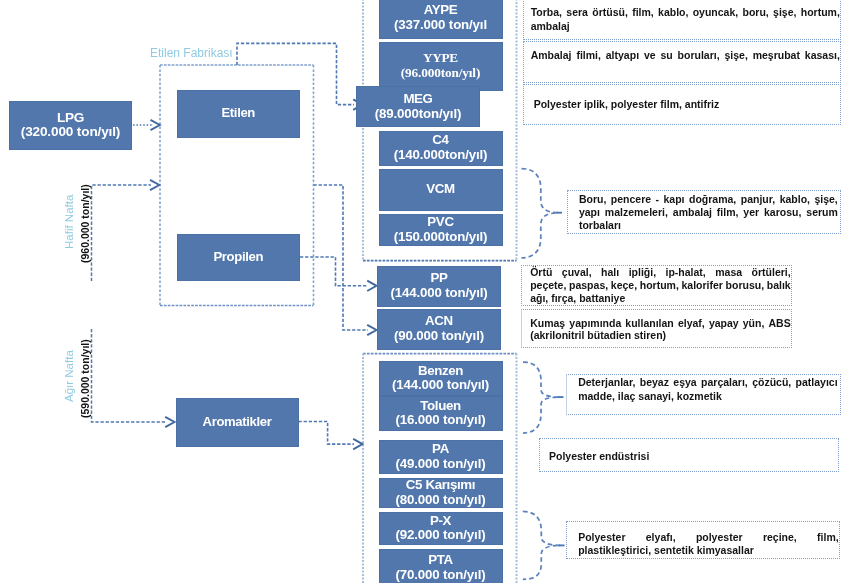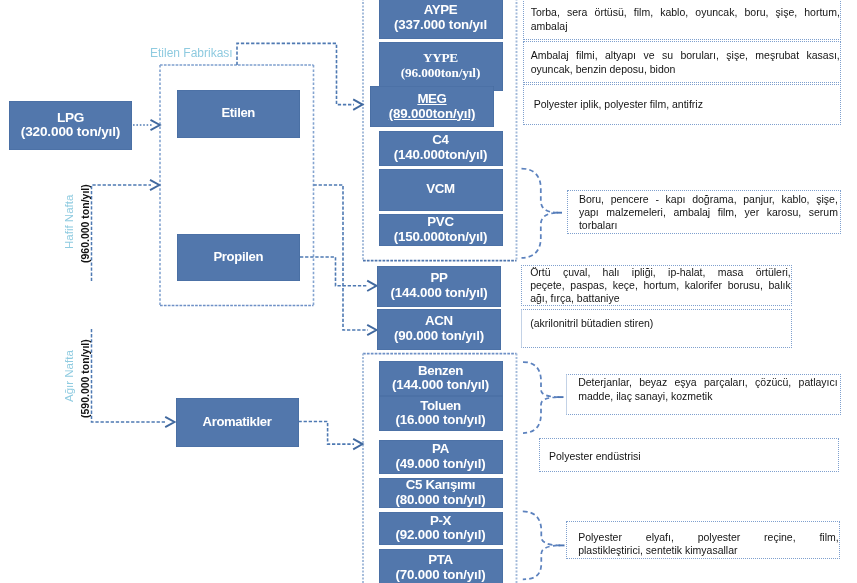--- a/index.html
+++ b/index.html
@@ -8,21 +8,21 @@
        -webkit-font-smoothing:antialiased;}
   #root{position:absolute;left:0;top:0;width:857px;height:583px;}
   .bx{position:absolute;background:#5277AC;color:#fff;font-weight:bold;
       box-shadow:inset 0 0 0 0.6px #466C9F;
       display:flex;flex-direction:column;align-items:center;justify-content:center;
       text-align:center;line-height:14.6px;font-size:13.3px;letter-spacing:-0.15px;}
   .bx .l2{display:block;}
   .bx > span:first-child{letter-spacing:-0.35px;}
   .feed{font-size:13.6px;}
   .inter{font-size:13.1px;}
-  .desc{position:absolute;color:#141414;font-size:10.5px;font-weight:normal;
+  .desc{position:absolute;color:#141414;font-size:10.5px;font-weight:bold;
         box-sizing:border-box;border:1px dotted #7FA0CE;}
   .desc .ln{display:block;white-space:nowrap;line-height:var(--lh,14px);}
   .desc .ln.j{display:flex;justify-content:space-between;white-space:normal;}
   .desc .ln.j > i{font-style:normal;}
   .vlabel{position:absolute;transform-origin:0 0;white-space:nowrap;
           transform:rotate(-90deg);line-height:12px;}
   .vn{color:#8FCBE0;font-size:11.5px;}
   .va{color:#121212;font-size:10.5px;font-weight:bold;}
   svg.layer{position:absolute;left:0;top:0;width:857px;height:583px;}
   .plantlabel{position:absolute;color:#8FCBE0;font-size:12px;white-space:nowrap;line-height:12px;}
@@ -129,21 +129,21 @@
 
 <div id="products">
       <div class="bx" style="left: 378.5px; top: -3px; width: 124px; height: 41.5px;">
         <span>AYPE</span>
         <span class="l2">(337.000 ton/yıl</span>
       </div>
       <div class="bx" style="left: 378.5px; top: 41.5px; width: 124px; height: 49px; font-family: Liberation Serif, serif;">
         <span>YYPE</span>
         <span class="l2">(96.000ton/yıl)</span>
       </div>
-      <div class="bx" style="left: 370px; top: 86px; width: 124px; height: 41px; text-decoration: underline;">
+      <div class="bx" style="left: 356px; top: 86px; width: 124px; height: 41px;">
         <span>MEG</span>
         <span class="l2">(89.000ton/yıl)</span>
       </div>
       <div class="bx" style="left: 378.5px; top: 130.5px; width: 124px; height: 35px;">
         <span>C4</span>
         <span class="l2">(140.000ton/yıl)</span>
       </div>
       <div class="bx" style="left: 378.5px; top: 168.5px; width: 124px; height: 42px;">
         <span>VCM</span>
       </div>
@@ -205,21 +205,20 @@
           <i>Ambalaj</i>
           <i>filmi,</i>
           <i>altyapı</i>
           <i>ve</i>
           <i>su</i>
           <i>boruları,</i>
           <i>şişe,</i>
           <i>meşrubat</i>
           <i>kasası,</i>
         </span>
-        <span class="ln">oyuncak, benzin deposu, bidon</span>
       </div>
       <div class="desc" style="left: 522.7px; top: 83.9px; width: 318.2px; height: 41.6px; padding-left: 10px; padding-top: 12px; padding-right: 0px; --lh: 14px;">
         <span class="ln">Polyester iplik, polyester film, antifriz</span>
       </div>
       <div class="desc" style="left: 566.9px; top: 190.2px; width: 274px; height: 44.3px; padding-left: 11px; padding-top: 2px; padding-right: 2px; --lh: 13px;">
         <span class="ln j">
           <i>Boru,</i>
           <i>pencere</i>
           <i>-</i>
           <i>kapı</i>
@@ -254,20 +253,29 @@
           <i>paspas,</i>
           <i>keçe,</i>
           <i>hortum,</i>
           <i>kalorifer</i>
           <i>borusu,</i>
           <i>balık</i>
         </span>
         <span class="ln">ağı, fırça, battaniye</span>
       </div>
       <div class="desc" style="left: 521.2px; top: 308.9px; width: 270.5px; height: 39.6px; padding-left: 8px; padding-top: 7px; padding-right: 0px; border-left: 1px solid rgb(195, 210, 230); --lh: 12.6px;">
+        <span class="ln j">
+          <i>Kumaş</i>
+          <i>yapımında</i>
+          <i>kullanılan</i>
+          <i>elyaf,</i>
+          <i>yapay</i>
+          <i>yün,</i>
+          <i>ABS</i>
+        </span>
         <span class="ln">(akrilonitril bütadien stiren)</span>
       </div>
       <div class="desc" style="left: 566.2px; top: 373.5px; width: 274.5px; height: 41px; padding-left: 11px; padding-top: 0px; padding-right: 2px; border-left: 1px solid rgb(195, 210, 230);">
         <span class="ln j">
           <i>Deterjanlar,</i>
           <i>beyaz</i>
           <i>eşya</i>
           <i>parçaları,</i>
           <i>çözücü,</i>
           <i>patlayıcı</i>

